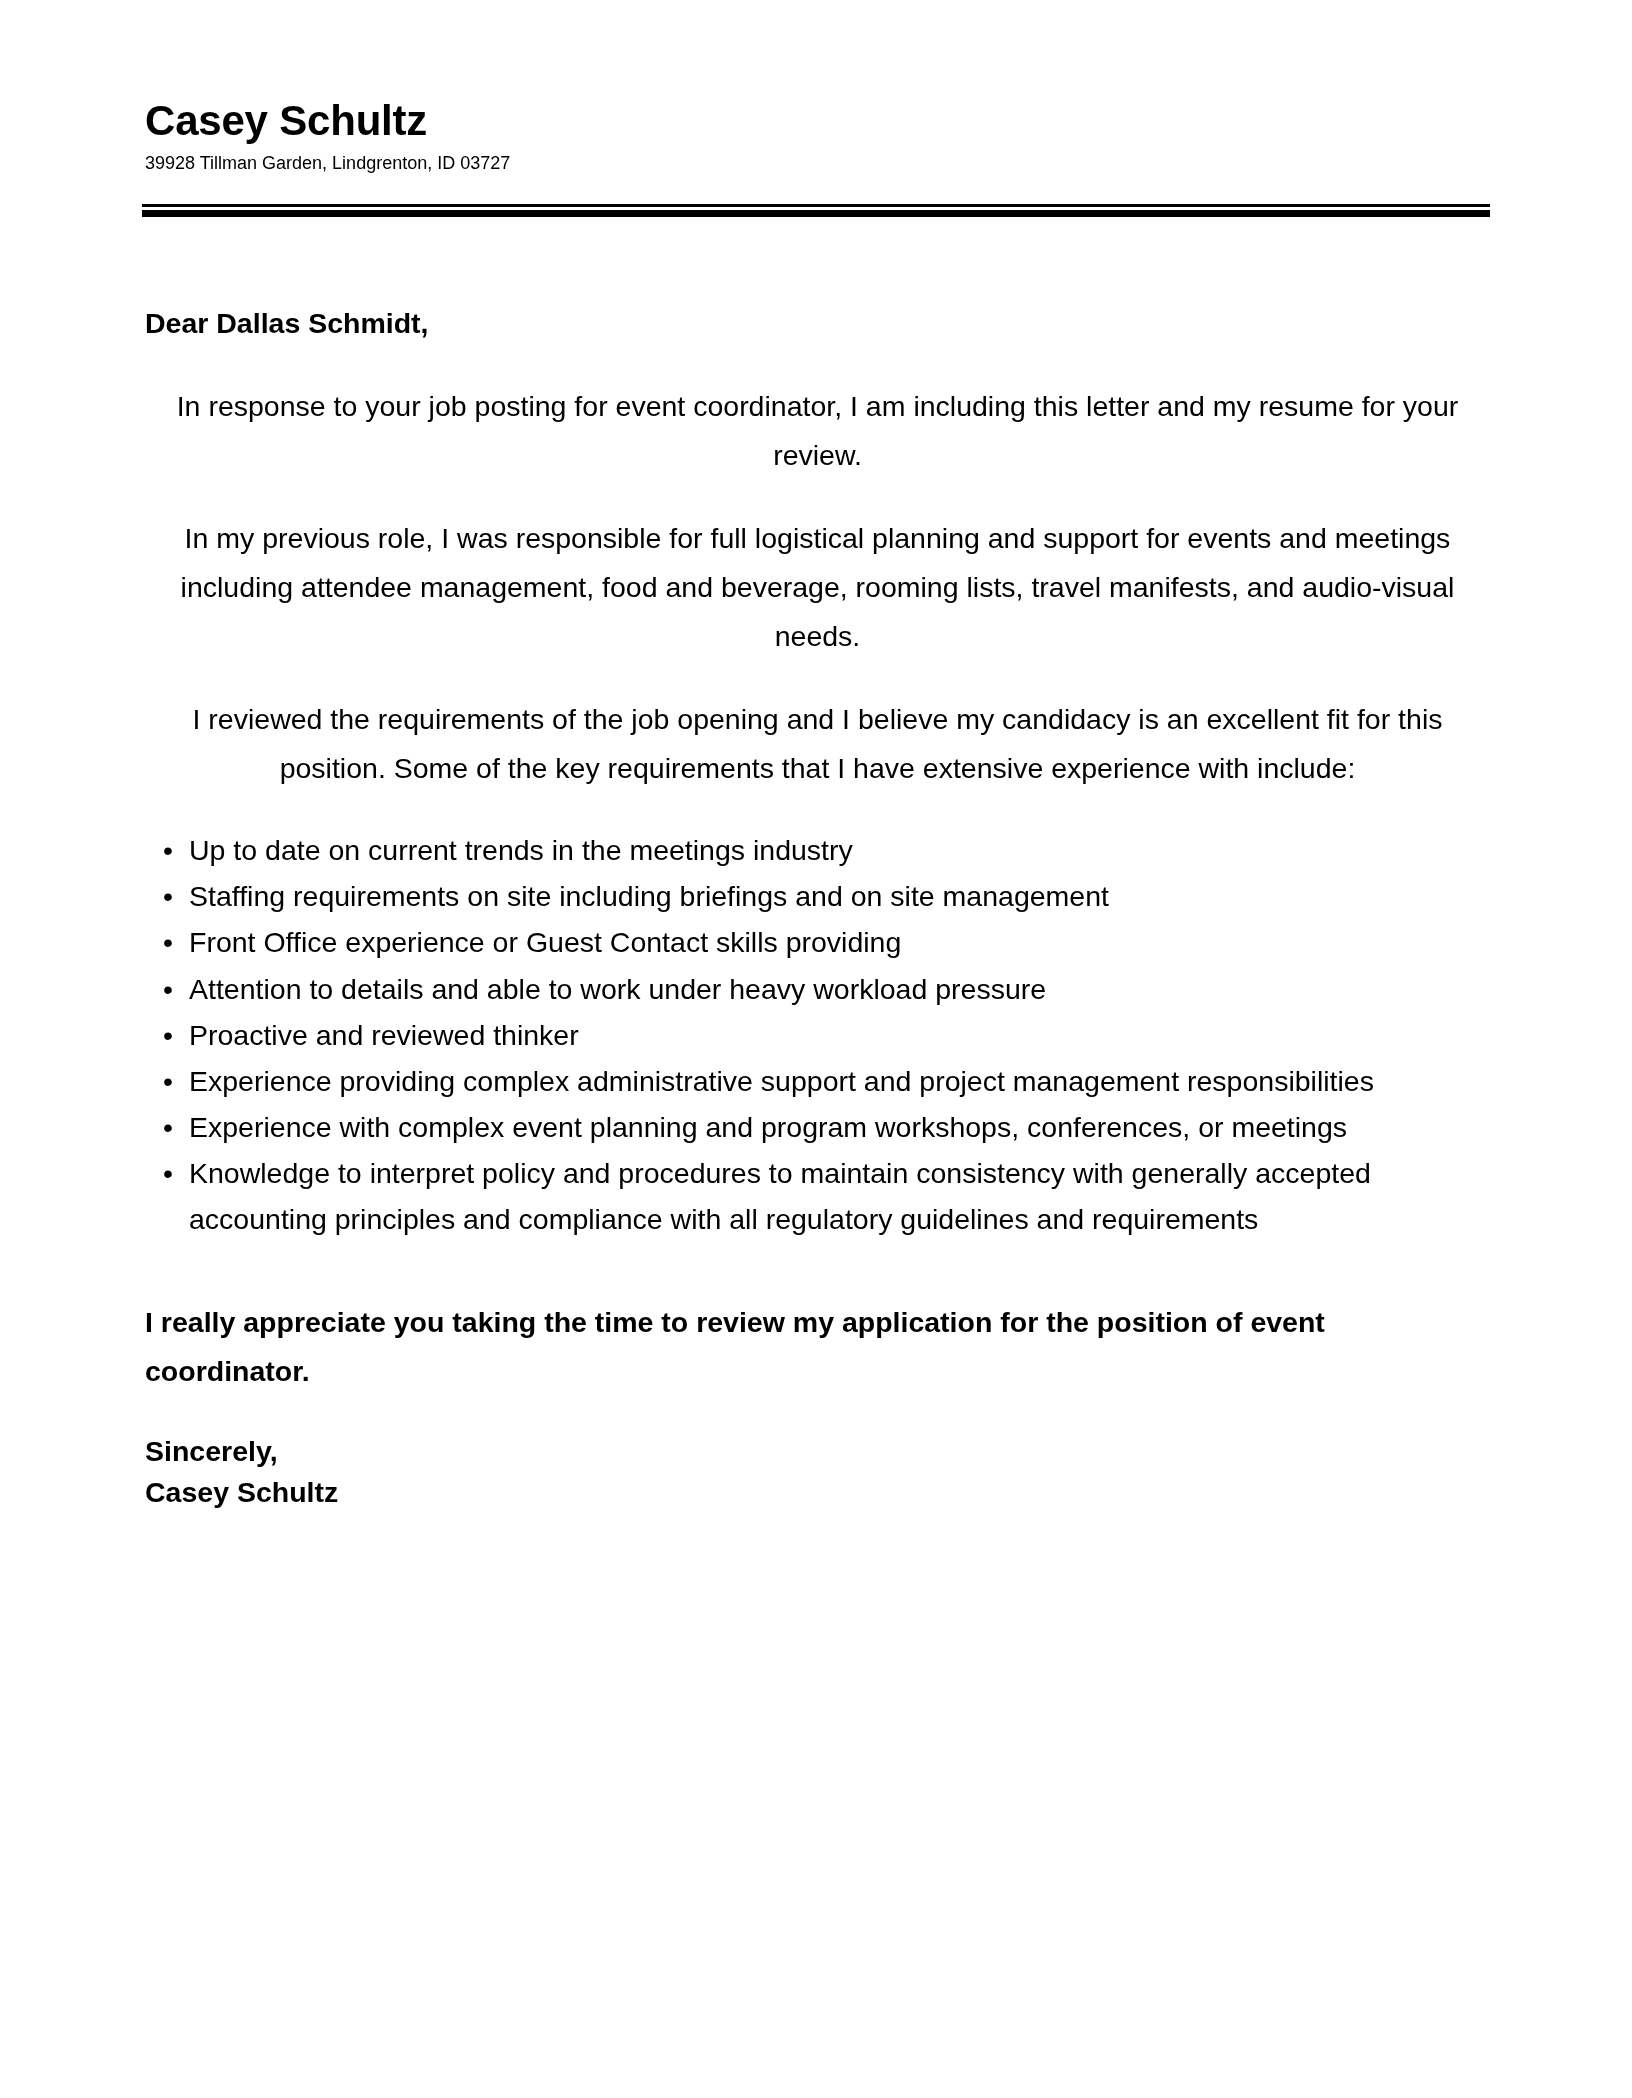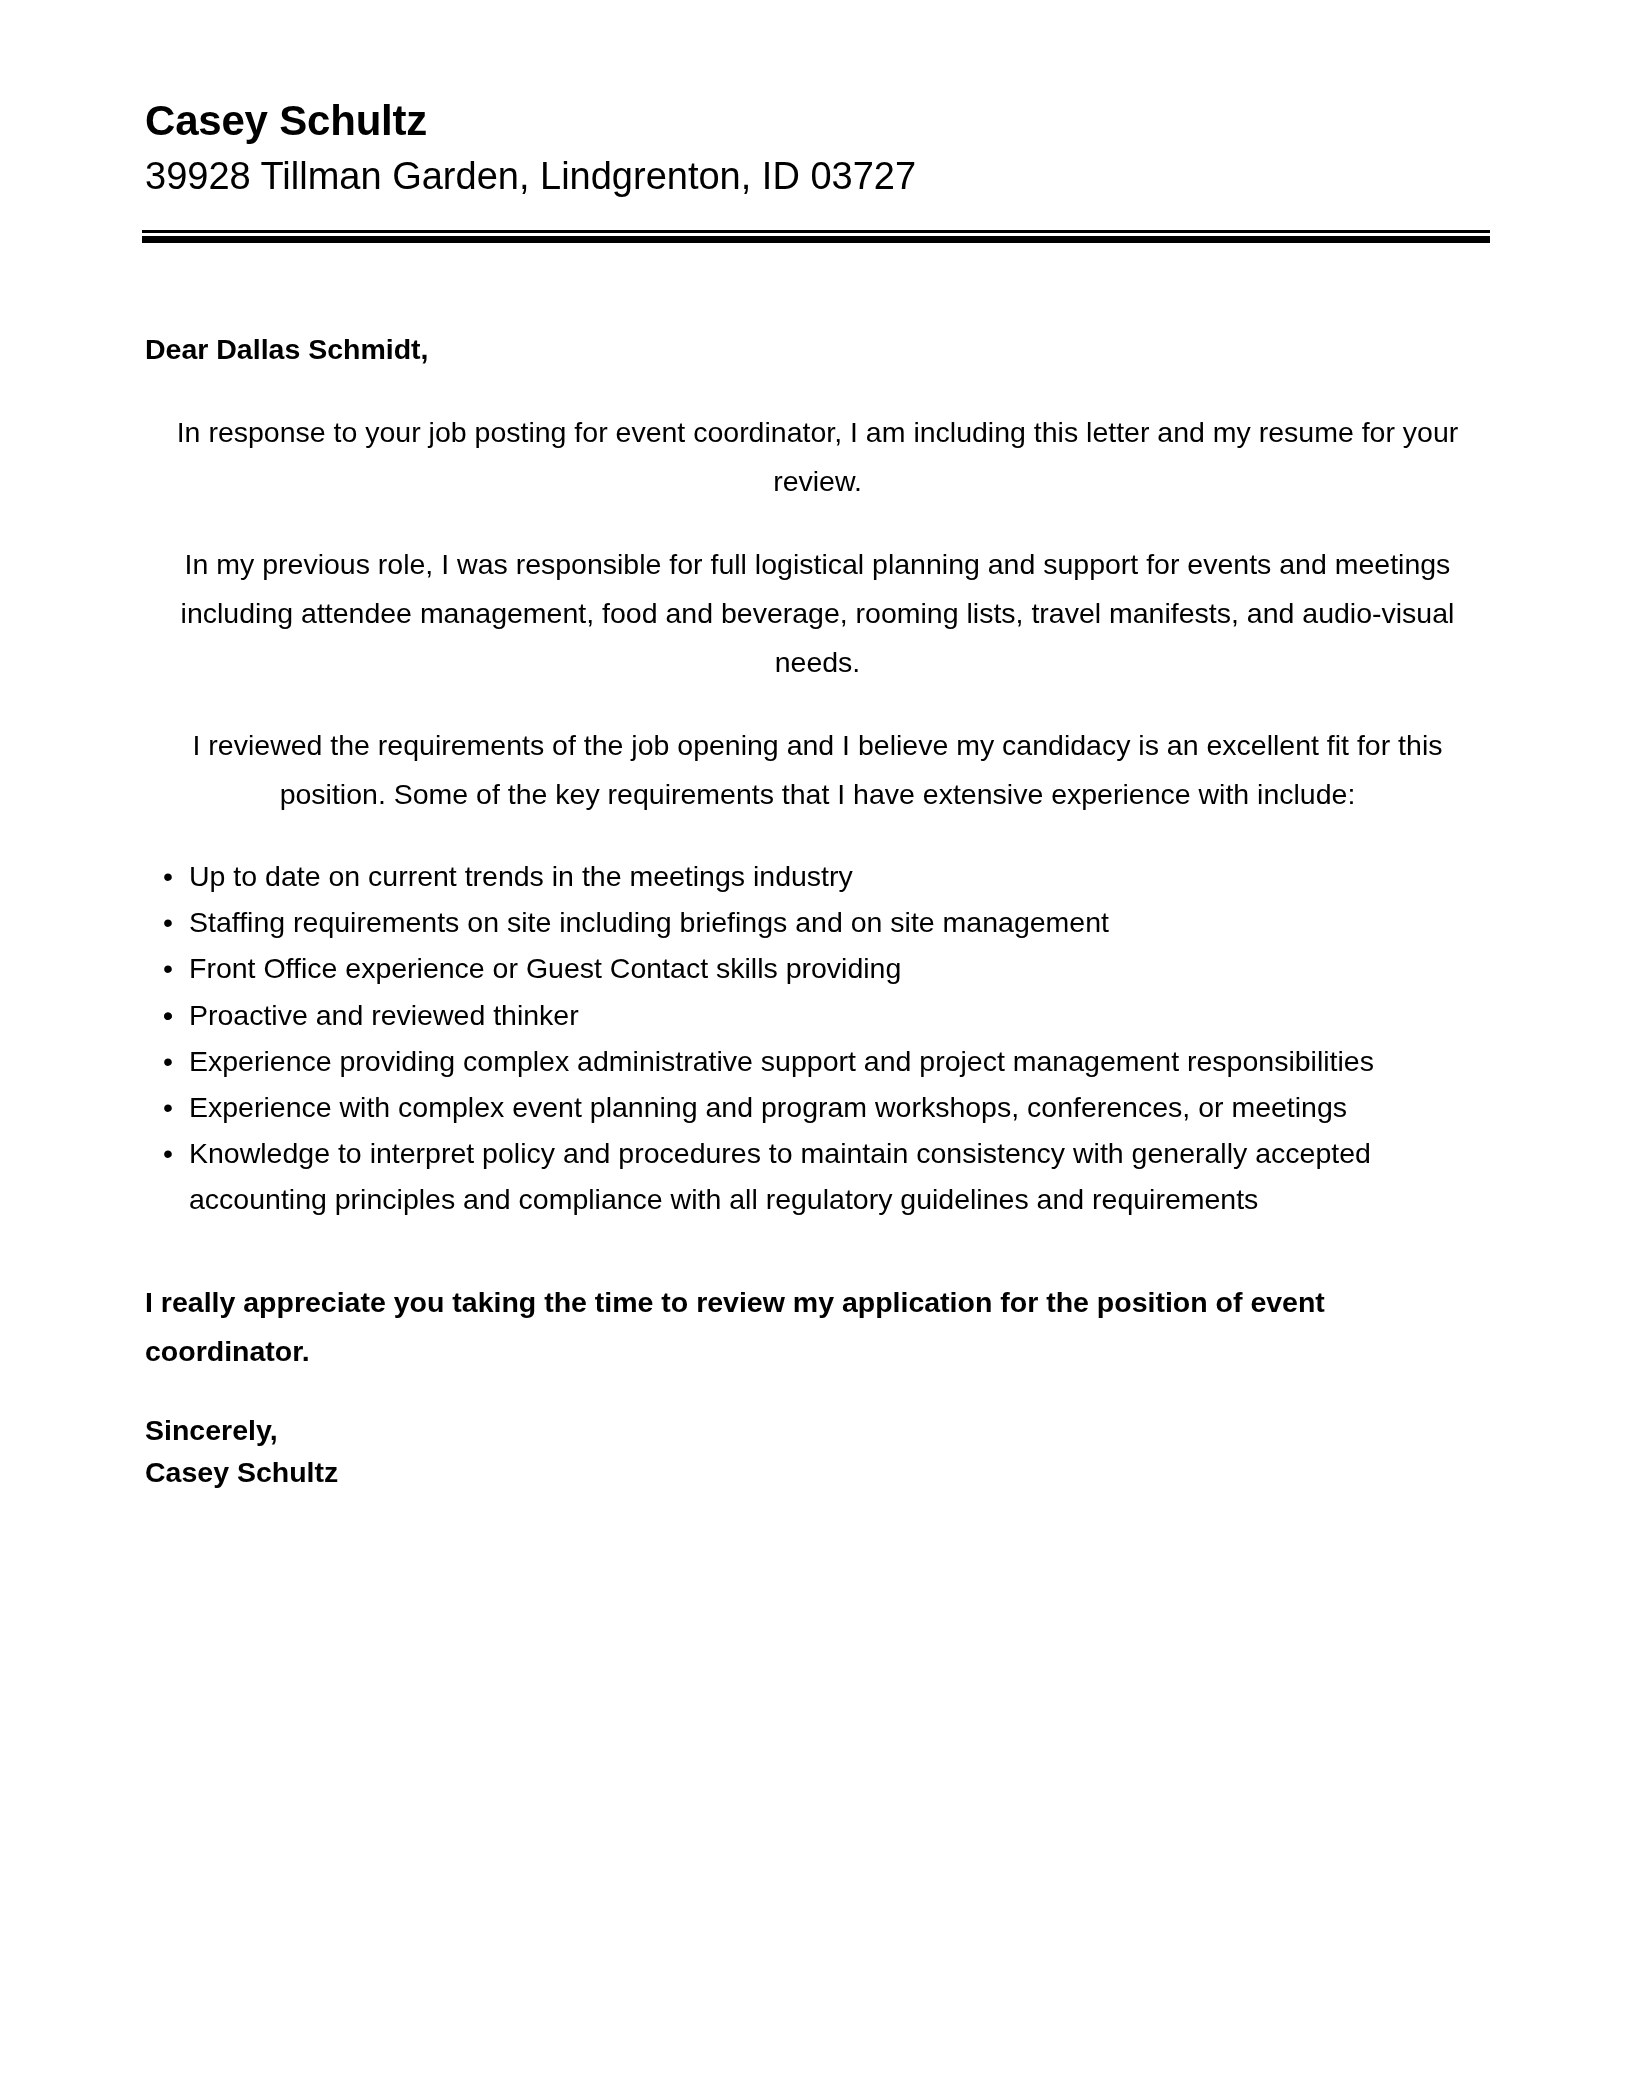--- a/index.html
+++ b/index.html
@@ -33,21 +33,21 @@
   }
   .sender-name {
     font-size: 42px;
     font-weight: bold;
     letter-spacing: -0.2px;
     line-height: 1.18;
     margin: 0 0 6px 0;
     white-space: nowrap;
   }
   .sender-address {
-    font-size: 38px;
+    font-size: 18px;
     font-weight: normal;
     line-height: 1.3;
     margin: 0;
     white-space: nowrap;
   }
 
   .rule-group {
     margin-left: -3px;
     width: 1348px;
     padding-top: 29px;
@@ -141,21 +141,21 @@
       <p class="para">In response to your job posting for event coordinator, I am including this letter and my resume for your review.</p>
 
       <p class="para">In my previous role, I was responsible for full logistical planning and support for events and meetings including attendee management, food and beverage, rooming lists, travel manifests, and audio-visual needs.</p>
 
       <p class="para">I reviewed the requirements of the job opening and I believe my candidacy is an excellent fit for this position. Some of the key requirements that I have extensive experience with include:</p>
 
       <ul class="req-list" id="req-list">
           <li class="req-item"><span class="dot">•</span><span>Up to date on current trends in the meetings industry</span></li>
           <li class="req-item"><span class="dot">•</span><span>Staffing requirements on site including briefings and on site management</span></li>
           <li class="req-item"><span class="dot">•</span><span>Front Office experience or Guest Contact skills providing</span></li>
-          <li class="req-item"><span class="dot">•</span></li>
+          <li class="req-item"><span class="dot">•</span><span>Attention to details and able to work under heavy workload pressure</span></li>
           <li class="req-item"><span class="dot">•</span><span>Proactive and reviewed thinker</span></li>
           <li class="req-item"><span class="dot">•</span><span>Experience providing complex administrative support and project management responsibilities</span></li>
           <li class="req-item"><span class="dot">•</span><span>Experience with complex event planning and program workshops, conferences, or meetings</span></li>
           <li class="req-item"><span class="dot">•</span><span>Knowledge to interpret policy and procedures to maintain consistency with generally accepted accounting principles and compliance with all regulatory guidelines and requirements</span></li>
         </ul>
 
       <p class="closing-bold">I really appreciate you taking the time to review my application for the position of event coordinator.</p>
 
       <div class="signature-block">
         <p class="sig-line">Sincerely,</p>

